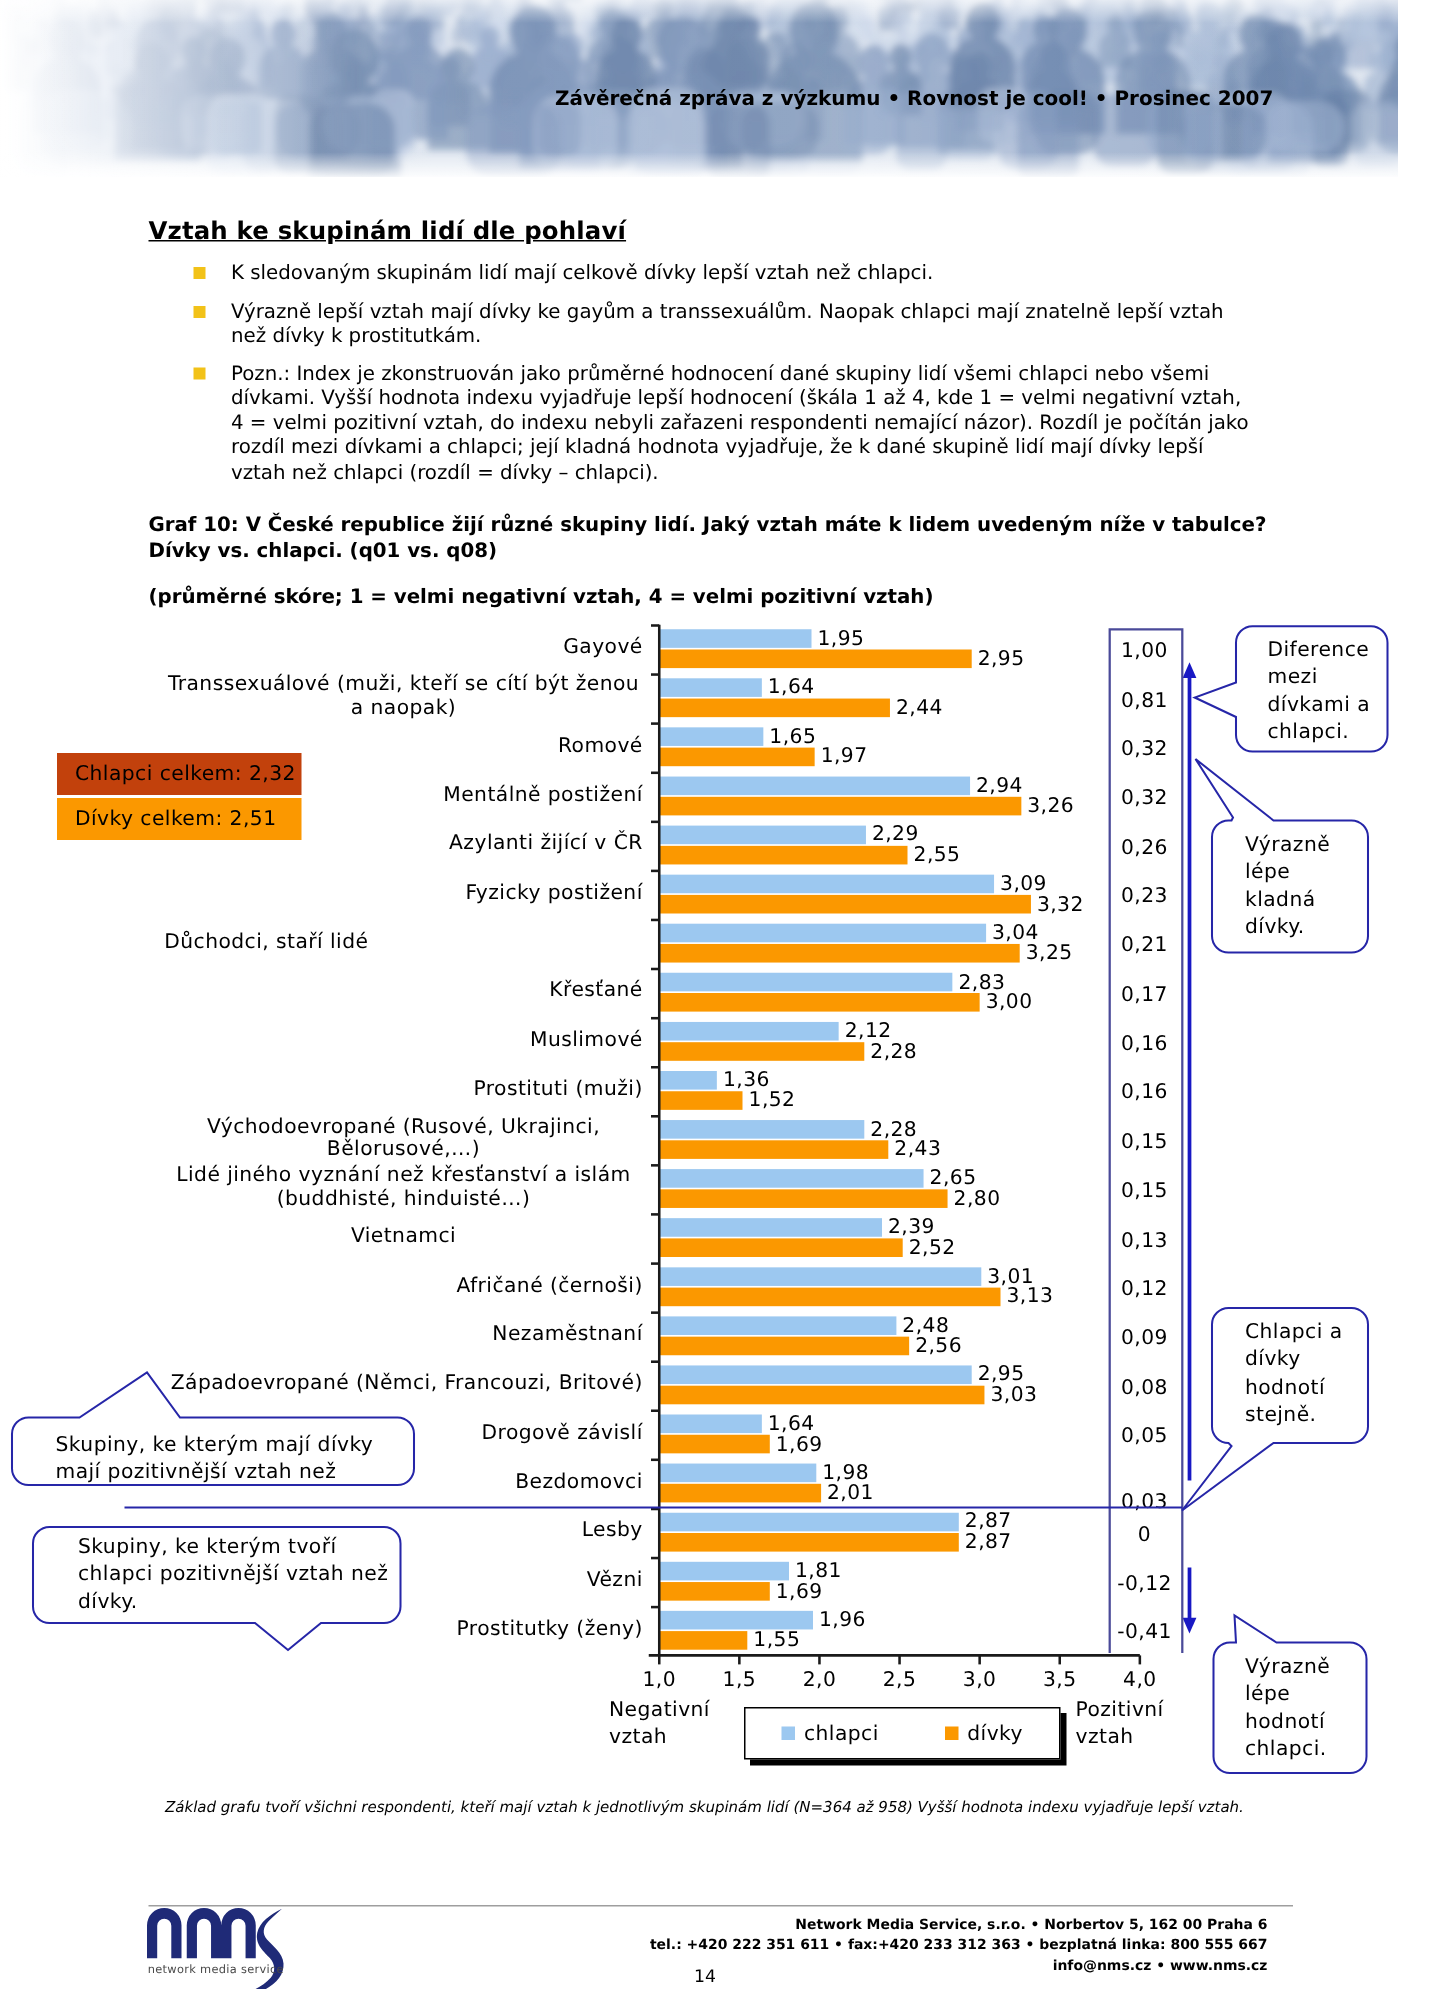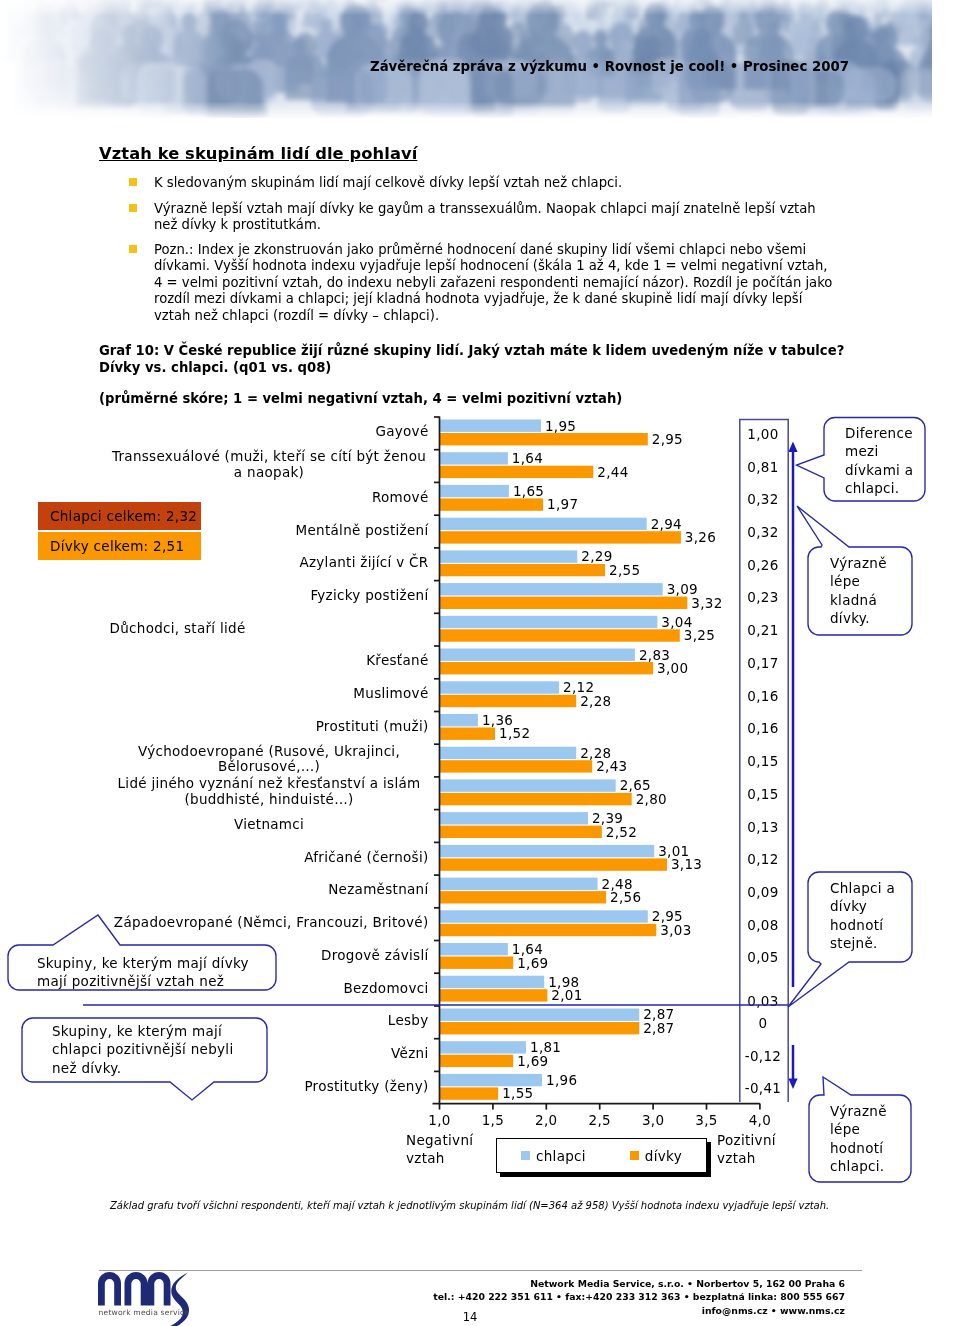--- a/index.html
+++ b/index.html
@@ -2560,21 +2560,21 @@
       <path d="M851 1095 H900 a11 11 0 0 1 11 11 V1171 a11 11 0 0 1 -11 11 H820 a11 11 0 0 1 -11 -11 V1106 a11 11 0 0 1 11 -11 H824 L823 1077 Z" fill="#fff" stroke="#2626A8" stroke-width="1.35"></path>
       <path d="M19 945 H53 L98 915 L120 945 H265 a11 11 0 0 1 11 11 V979 a11 11 0 0 1 -11 11 H19 a11 11 0 0 1 -11 -11 V956 a11 11 0 0 1 11 -11 Z" fill="#fff" stroke="#2626A8" stroke-width="1.35"></path>
       <path d="M83 1005 H788" fill="none" stroke="#2626A8" stroke-width="1.35"></path>
       <path d="M33 1018 H256 a11 11 0 0 1 11 11 V1071 a11 11 0 0 1 -11 11 H214 L192 1100 L170 1082 H33 a11 11 0 0 1 -11 -11 V1029 a11 11 0 0 1 11 -11 Z" fill="#fff" stroke="#2626A8" stroke-width="1.35"></path>
     </svg>
 <div class="callout-text" id="co-diff">Diference mezi dívkami a chlapci.</div>
 <div class="callout-text" id="co-girls">Výrazně lépe kladná dívky.</div>
 <div class="callout-text" id="co-equal">Chlapci a dívky hodnotí stejně.</div>
 <div class="callout-text" id="co-boys">Výrazně lépe hodnotí chlapci.</div>
 <div class="callout-text" id="co-grp-girls">Skupiny, ke kterým mají dívky mají pozitivnější vztah než</div>
-<div class="callout-text" id="co-grp-boys">Skupiny, ke kterým mají chlapci pozitivnější nebyli než dívky.</div>
+<div class="callout-text" id="co-grp-boys">Skupiny, ke kterým tvoří chlapci pozitivnější vztah než dívky.</div>
 
 <div id="axis-left-label">Negativní vztah</div>
 <div id="axis-right-label">Pozitivní vztah</div>
 <div id="legend">
   <div class="legend-item" id="leg-boys">
     <span class="legend-swatch" id="sw-boys"></span>
     <span>chlapci</span>
   </div>
   <div class="legend-item" id="leg-girls">
     <span class="legend-swatch" id="sw-girls"></span>

